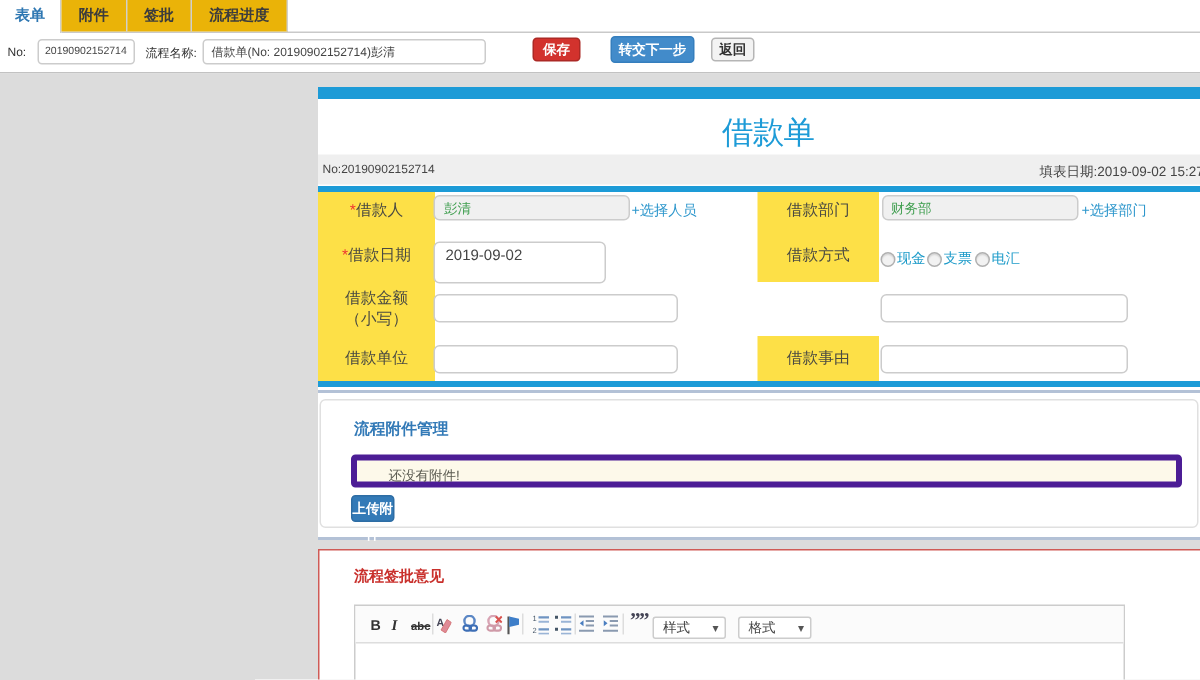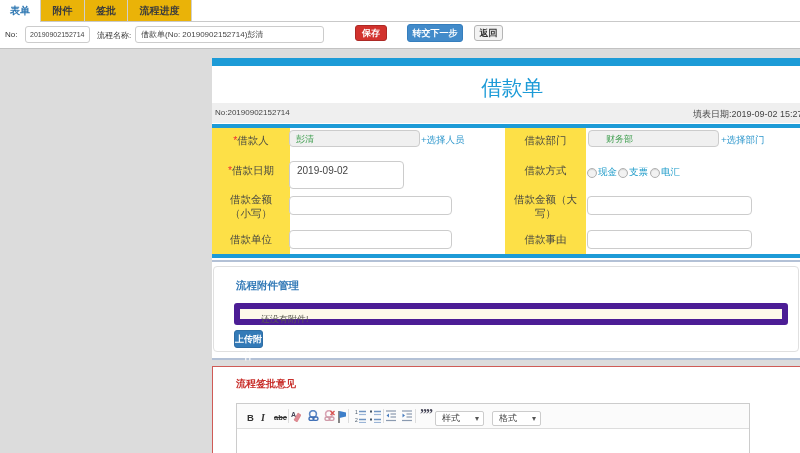--- a/index.html
+++ b/index.html
@@ -53,46 +53,45 @@
   <div class="lblc" style="left:212px; top:128px; width:78px; height:24px;">
       <span><i style="color:#e33;font-style:normal;">*</i>借款人</span>
     </div>
   <div class="lblc" style="left:212px; top:152px; width:78px; height:36px;">
       <span><i style="color:#e33;font-style:normal;">*</i>借款日期</span>
     </div>
   <div class="lblc" style="left:212px; top:188px; width:78px; height:36px; padding:0 16px;">借款金额（小写）</div>
   <div class="lblc" style="left:212px; top:224px; width:78px; height:30px;">借款单位</div>
   <div class="lblc" style="left:505px; top:128px; width:81px; height:24px;">借款部门</div>
   <div class="lblc" style="left:505px; top:152px; width:81px; height:36px;">借款方式</div>
-  <div class="lblc" style="left:505px; top:188px; width:81px; height:36px; padding:0 4px;">借款金额（大写）</div>
   <div class="lblc" style="left:505px; top:224px; width:81px; height:30px;">借款事由</div>
 
   <span class="inp green" style="left:289px; top:130px; width:131px; height:17px; line-height:16px; padding-left:6px; background:#f0f0f0;">彭清</span>
   <span class="link" style="left:421px; top:134px;">+选择人员</span>
-  <span class="inp green" style="left:588px; top:130px; width:131px; height:17px; line-height:16px; padding-left:17px; background:#f0f0f0;">财务部</span>
+  <span class="inp green" style="left:588px; top:130px; width:131px; height:17px; line-height:16px; padding-left:5px; background:#f0f0f0;">财务部</span>
   <span class="link" style="left:721px; top:134px;">+选择部门</span>
 
   <span class="inp" style="left:289px; top:161px; width:115px; height:28px; line-height:18px; padding-left:7px; color:#444; font-size:10px;">2019-09-02</span>
   <span class="radio" style="left:587px; top:168px;"></span>
   <span class="link" style="left:598px; top:166px; color:#1d9bc9;">现金</span>
   <span class="radio" style="left:618px; top:168px;"></span>
   <span class="link" style="left:629px; top:166px; color:#1d9bc9;">支票</span>
   <span class="radio" style="left:650px; top:168px;"></span>
   <span class="link" style="left:661px; top:166px; color:#1d9bc9;">电汇</span>
 
   <span class="inp" style="left:289px; top:196px; width:163px; height:19px;"></span>
   <span class="inp" style="left:587px; top:196px; width:165px; height:19px;"></span>
 
   <span class="inp" style="left:289px; top:230px; width:163px; height:19px;"></span>
   <span class="inp" style="left:587px; top:230px; width:165px; height:19px;"></span>
 
   <div class="abs" style="left:212px; top:262px; width:600px; height:98px; background:#fff; border-bottom:2px solid #b3c1d6;"></div>
   <div class="abs" style="left:213px; top:266px; width:586px; height:86px; border:1px solid #e0e0e0; border-radius:4px;"></div>
   <span class="abs" style="left:236px; top:279px; color:#337ab7; font-weight:bold; font-size:10.5px;">流程附件管理</span>
-  <div class="abs" style="left:234px; top:303px; width:554px; height:22px; background:#fdf9ea; border:6px solid #4c1d95; border-radius:3px; line-height:20px; padding-left:21px; font-size:9px; color:#5a5a50;">还没有附件!</div>
+  <div class="abs" style="left:234px; top:303px; width:554px; height:22px; background:#fdf9ea; border:4px solid #4c1d95; border-radius:3px; line-height:20px; padding-left:21px; font-size:9px; color:#5a5a50;">还没有附件!</div>
   <span class="btn" style="left:234px; top:330px; width:29px; height:18px; line-height:17px; background:#337ab7; border:1px solid #2e6da4;">上传附件</span>
 
   <div class="abs" style="left:212px; top:366px; width:600px; height:99px; background:#fff; border:1px solid #cf5b56;"></div>
   <span class="abs" style="left:236px; top:377px; color:#c9302c; font-weight:bold; font-size:10px;">流程签批意见</span>
   <div class="abs" style="left:236px; top:403px; width:514px; height:60px; border:1px solid #ccc; background:#fff;">
     <div class="abs" style="left:0; top:0; width:512px; height:25px; border-bottom:1px solid #ddd; background:#fbfbfb;">
       <span class="abs" style="left:10px; top:8px; font-weight:bold; font-size:9.5px; color:#333;">B</span>
       <span class="abs" style="left:24px; top:8px; font-style:italic; font-family:'Liberation Serif',serif; font-weight:bold; font-size:10px; color:#333;">I</span>
       <span class="abs" style="left:37px; top:9px; font-size:7.5px; font-weight:bold; text-decoration:line-through; color:#333;">abc</span>
       <span class="sep" style="left:51px;"></span>

